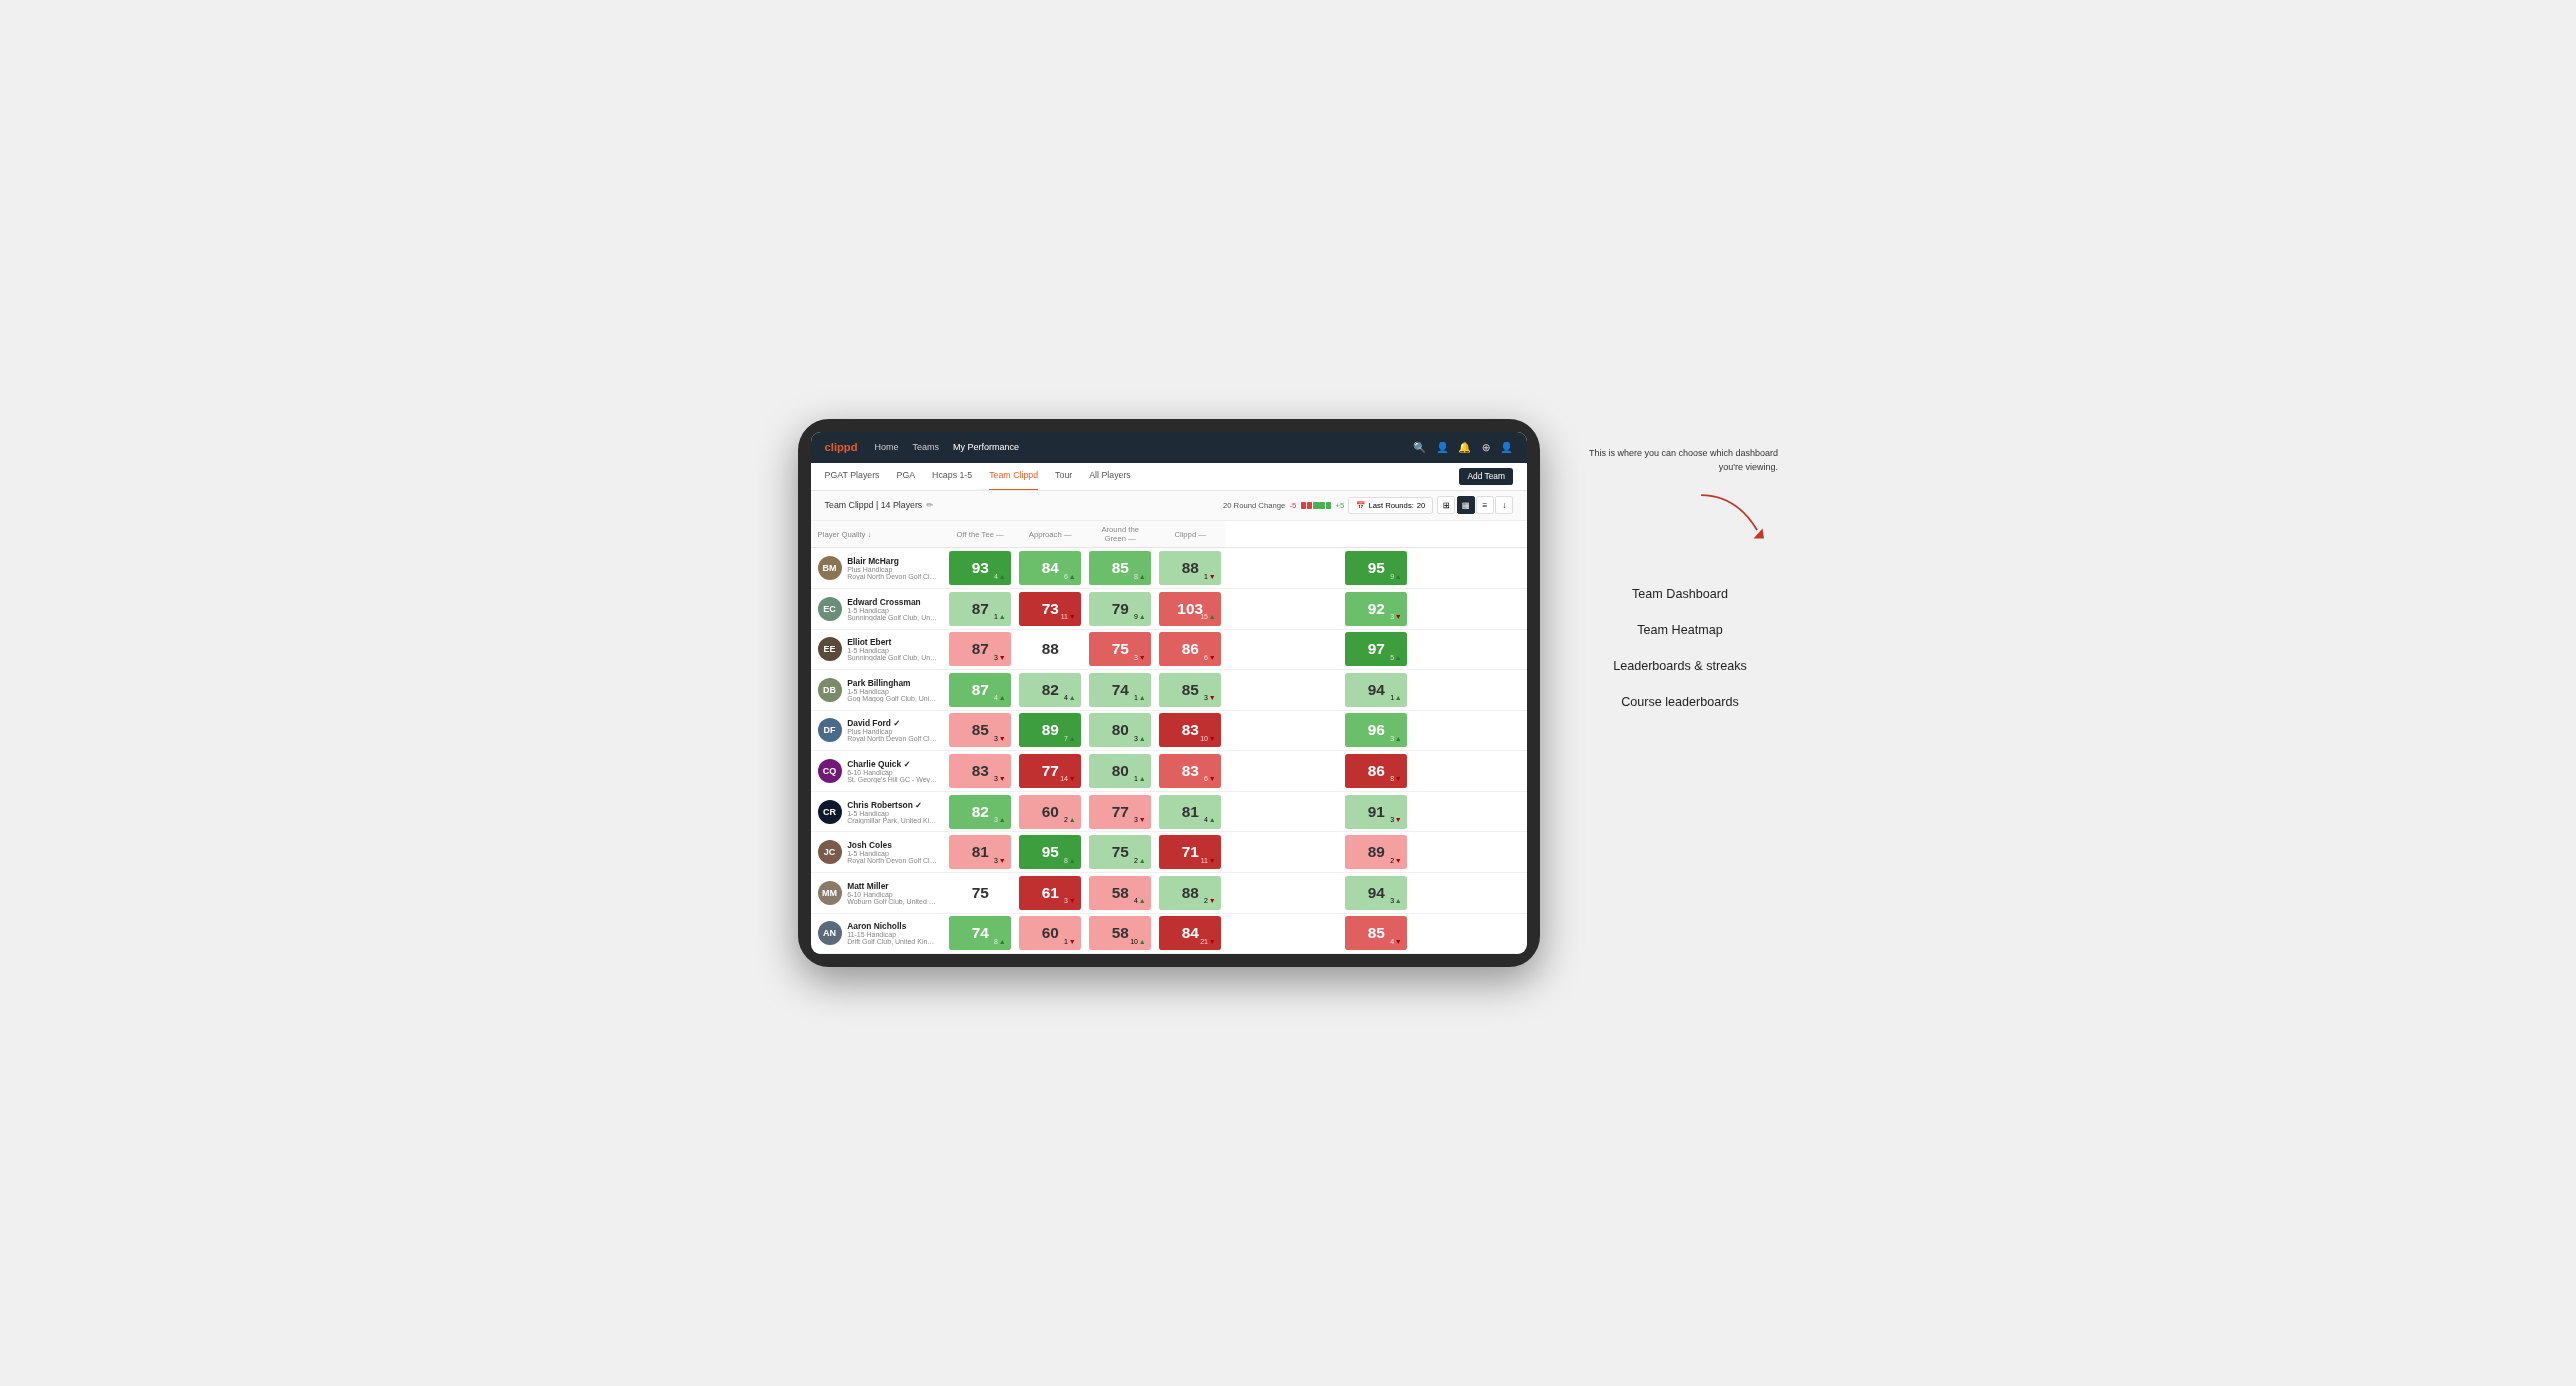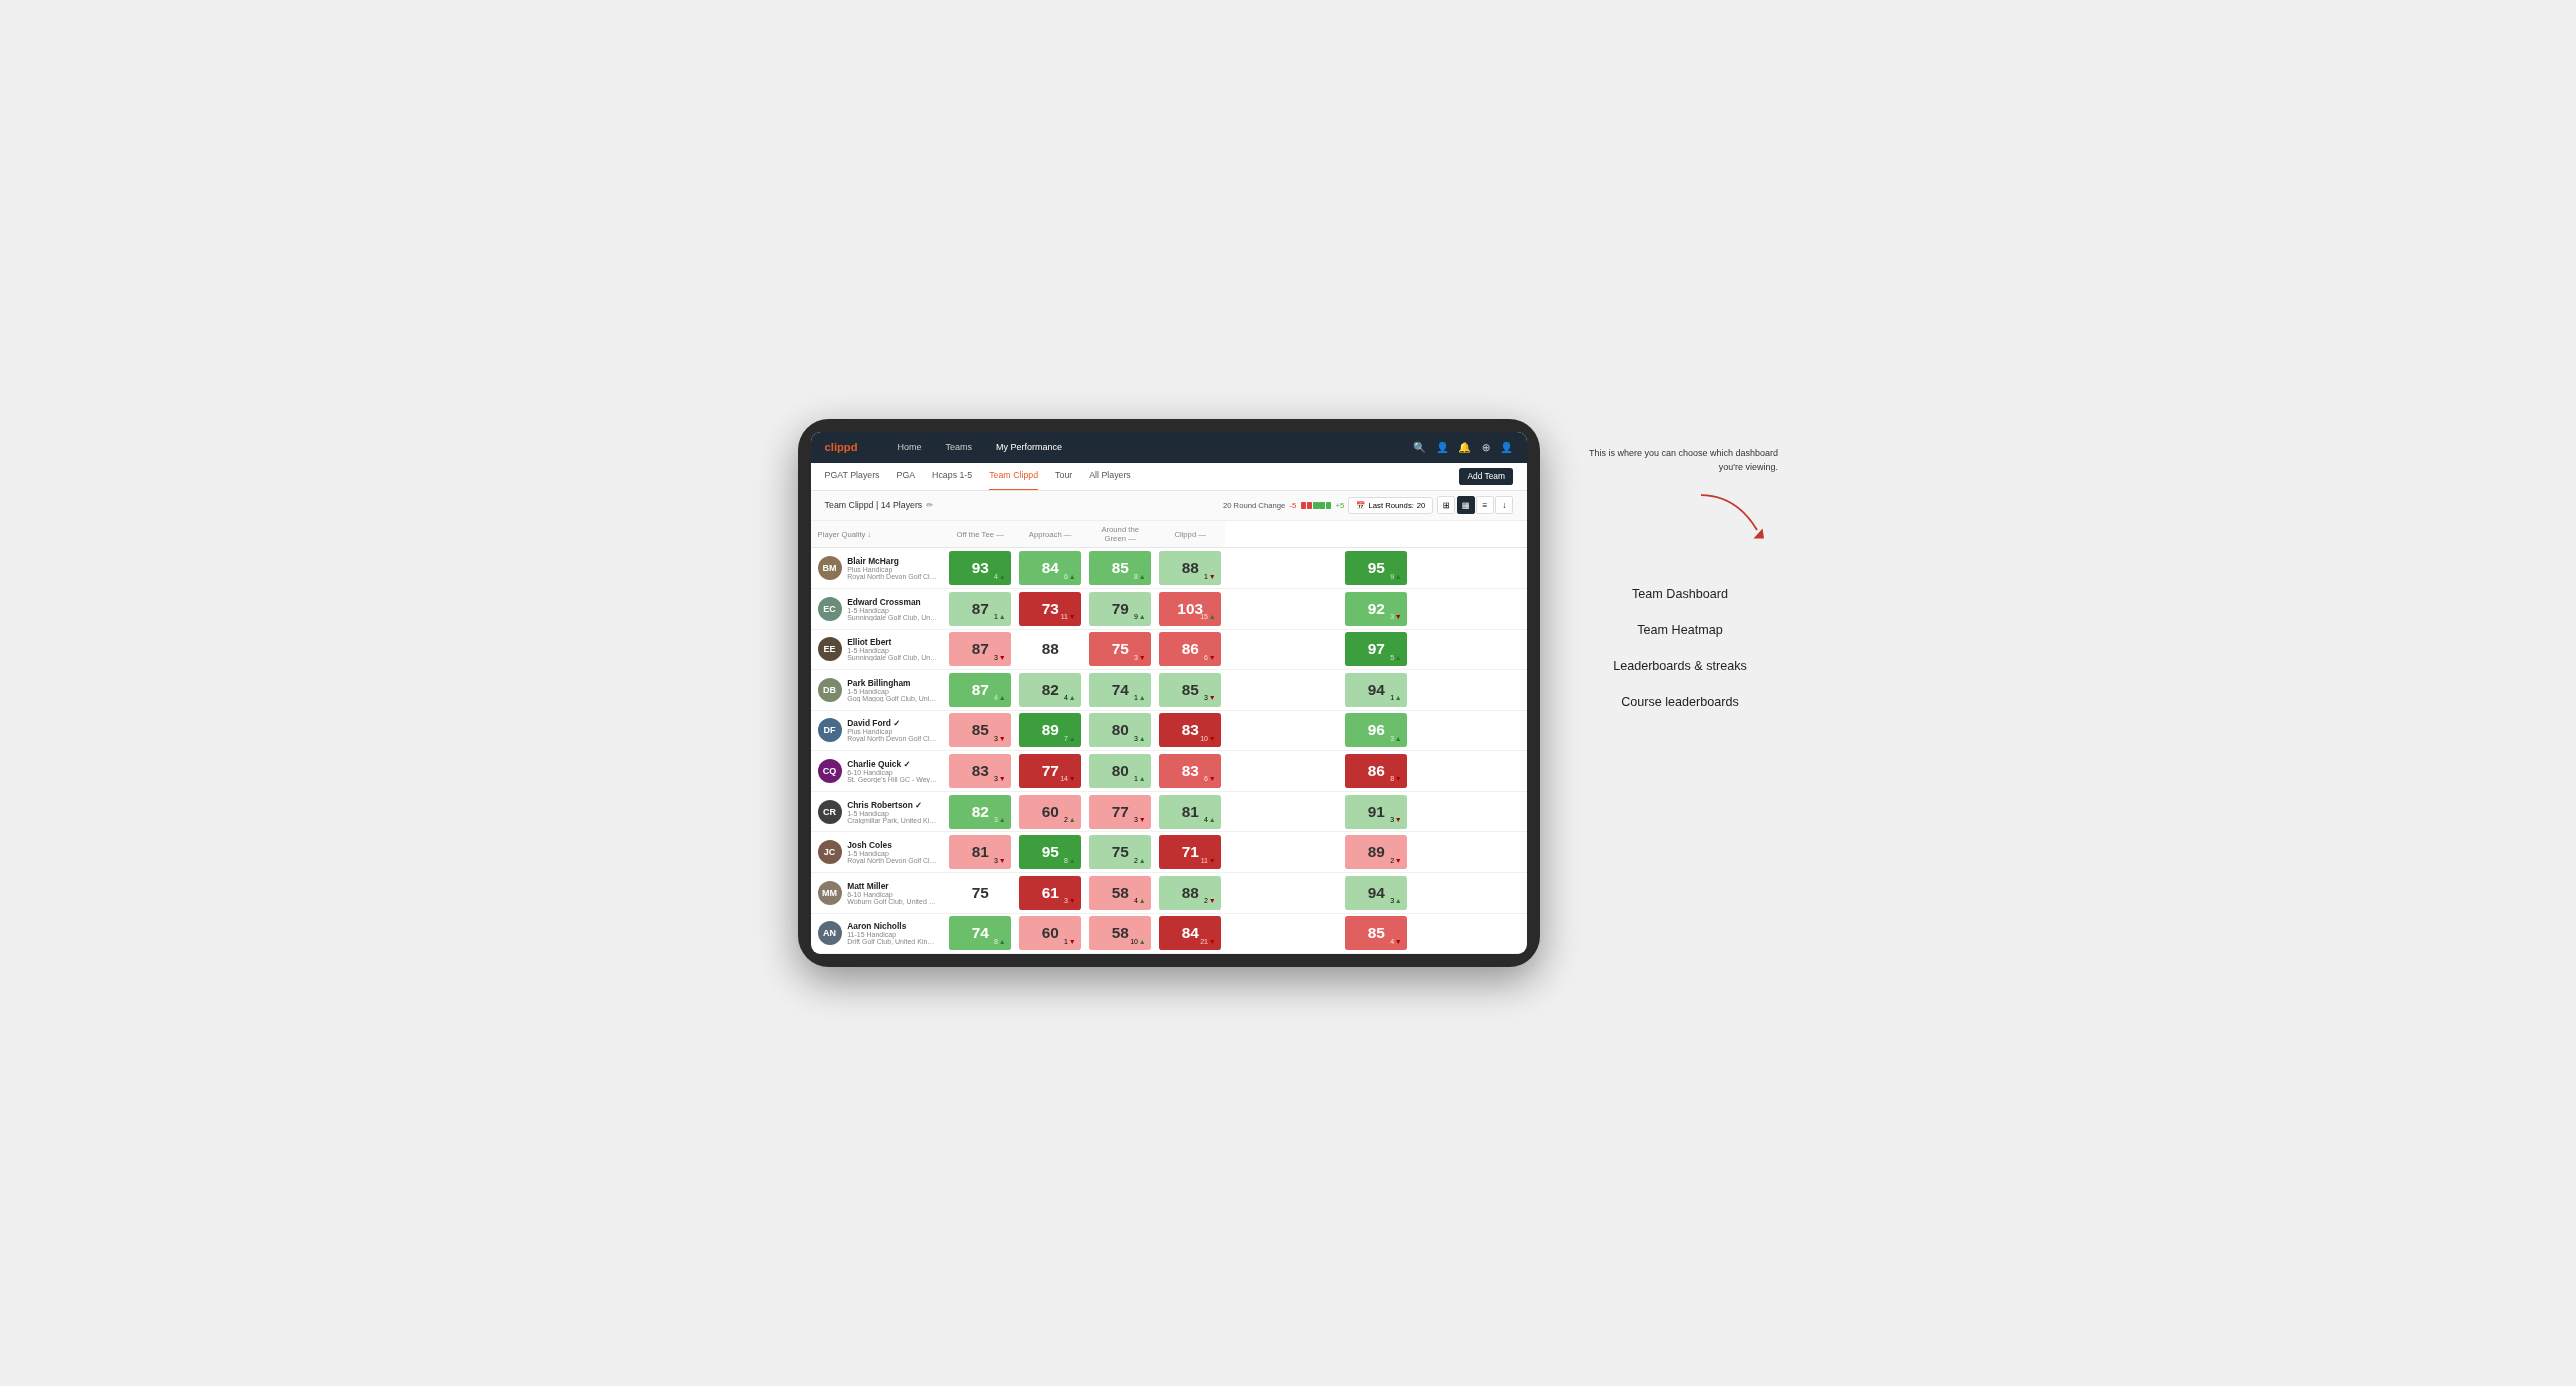--- a/index.html
+++ b/index.html
@@ -48,23 +48,22 @@
 
     .nav-logo {
       color: #e85d26;
       font-weight: 700;
       font-size: 11.2px;
       margin-right: 17px;
     }
 
     .nav-links {
       display: flex;
-      gap: 24px;
+      gap: 14px;
       flex: 1;
-      margin-left: 23px;
     }
 
     .nav-link {
       color: #ccc;
       font-size: 9px;
       cursor: pointer;
       text-decoration: none;
     }
 
     .nav-link.active {
@@ -800,21 +799,21 @@
           <span class="score-change">
             <span>8</span>
                       <span class="arrow-down">▼</span>
           </span>
         </div>
       </td>
               </tr>
               <tr>
                 <td>
       <div class="player-cell">
-        <div class="avatar" style="background: #404040">CR</div>
+        <div class="avatar" style="background: #0f172a">CR</div>
         <div class="player-info">
           <div class="player-name">Chris Robertson ✓</div>
           <div class="player-handicap">1-5 Handicap</div>
           <div class="player-club">Craigmillar Park, United Kingdom</div>
         </div>
       </div>
     </td>
                 <td class="score-cell">
         <div class="score-box cell-green-medium">
           <span class="score-num">82</span>

